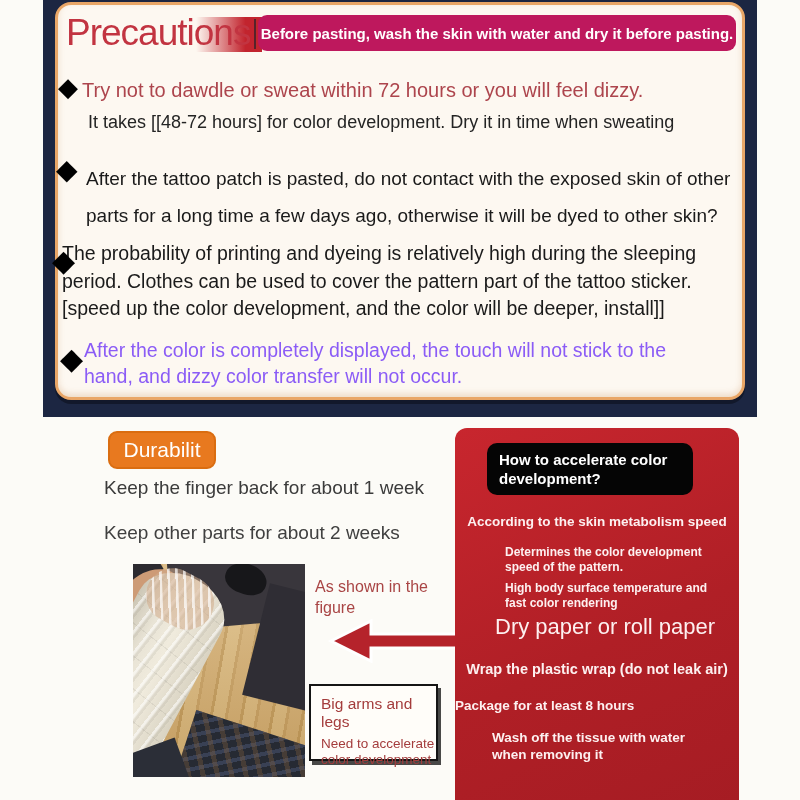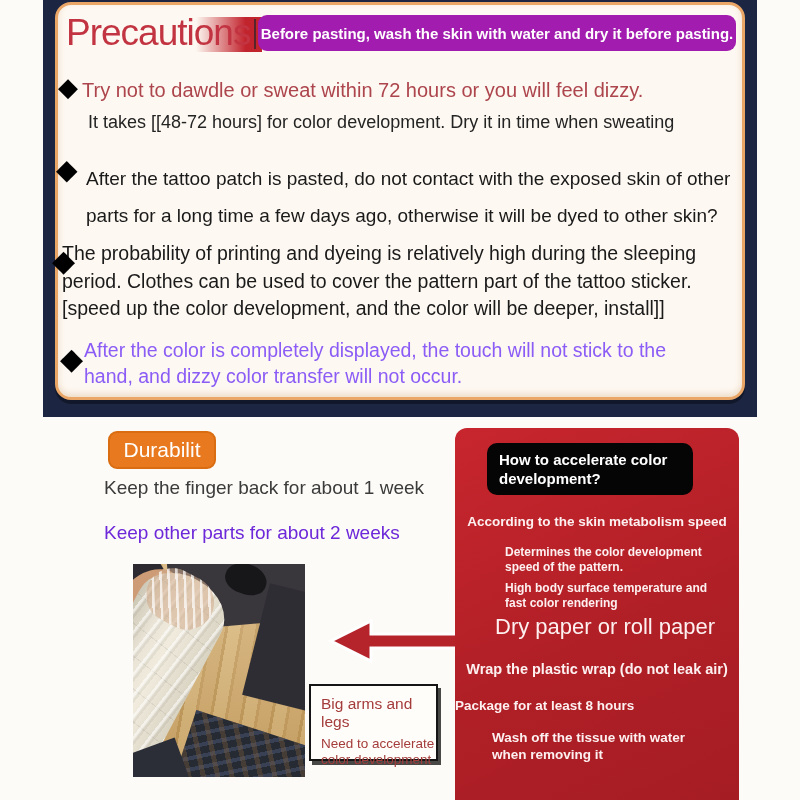--- a/index.html
+++ b/index.html
@@ -16,21 +16,21 @@
   .card {
     left:55px; top:2px; width:690px; height:398px; box-sizing:border-box;
     background:#fdf8f1; border:3px solid #e9a667; border-radius:16px;
     box-shadow:0 4px 0 rgba(0,0,0,0.35), inset 0 -3px 6px rgba(190,130,70,0.25);
   }
   .page-title { left:66px; top:12px; font-size:37px; color:#c23441; letter-spacing:-1px; }
   .title-swoosh { left:196px; top:17px; width:66px; height:35px;
     background:linear-gradient(90deg, rgba(196,35,48,0) 0%, #c2242e 75%); }
   .banner-divider { left:254px; top:19px; width:2px; height:30px; background:#55232b; z-index:3; }
   .top-banner {
-    left:258px; top:15px; width:478px; height:36px; background:#a21caf; border-radius:9px;
+    left:258px; top:15px; width:478px; height:36px; background:#be185d; border-radius:9px;
     color:#ffffff; font-weight:bold; font-size:15px;
     display:flex; align-items:center; justify-content:center; z-index:2;
   }
   .diamond { color:#000; line-height:1; }
   .d1 { left:58px;  top:74px;  font-size:26px; }
   .d2 { left:56px;  top:156px; font-size:28px; }
   .d3 { left:52px;  top:246px; font-size:30px; z-index:2; }
   .d4 { left:60px;  top:344px; font-size:30px; }
   .b1-text { left:82px; top:79px;  font-size:20px;   color:#ad454d; }
   .subline { left:88px; top:112px; font-size:18px;   color:#242424; }
@@ -38,21 +38,21 @@
   .b3-text { left:62px; top:240px; font-size:19.5px; line-height:27.5px; color:#1a1a1a; }
   .b4-text { left:84px; top:337px; font-size:19.5px; line-height:26px;   color:#8b5cf6; }
 
   
   .durability-badge {
     left:108px; top:431px; width:108px; height:38px; box-sizing:border-box;
     background:#e8791f; border:2px solid #da6d11; border-radius:9px;
     color:#fff; font-size:21px; display:flex; align-items:center; justify-content:center;
   }
   .keep1 { left:104px; top:477px; font-size:19px; color:#3b3b3b; }
-  .keep2 { left:104px; top:522px; font-size:19px; color:#6d28d9; }
+  .keep2 { left:104px; top:522px; font-size:19px; color:#404040; }
 
   
   .photo { left:133px; top:564px; width:172px; height:213px; overflow:hidden; background:#cfa668; }
   .wood { left:0; top:0; right:0; bottom:0;
     background:
       linear-gradient(to bottom, rgba(255,255,255,0.18), rgba(110,70,20,0.18)),
       repeating-linear-gradient(100deg,#d6b072 0 12px,#c49c5a 12px 15px,#ddbb7e 15px 27px,#c9a161 27px 30px);
   }
   .corner-tl { left:-10px; top:-12px; width:36px; height:28px; background:#2c2a30; transform:rotate(-30deg); }
   .mousepad { left:36px; top:-20px; width:160px; height:80px; background:#39363c; border-radius:10px; transform:rotate(-5deg); }
@@ -150,20 +150,22 @@
     <div class="abs mousepad2"></div>
     <div class="abs mouse"></div>
     <div class="abs corner-tl"></div>
     <div class="abs skin"></div>
     <div class="abs wrap"></div>
     <div class="abs wrap-top"></div>
     <div class="abs sleeve"></div>
     <div class="abs corner-bl"></div>
   </div>
 
+  <div class="abs figure-caption pre">As shown in the
+figure</div>
 
   <svg class="abs arrow-left" viewBox="0 0 153 48">
     <polygon points="4,24 44,4 44,17 153,17 153,31 44,31 44,44" fill="#b5232b" stroke="#ffffff" stroke-width="3"></polygon>
   </svg>
 
   <div class="abs note-box">
     <div class="note-title">Big arms and legs</div>
     <div class="note-body pre">Need to accelerate
 color development</div>
   </div>

